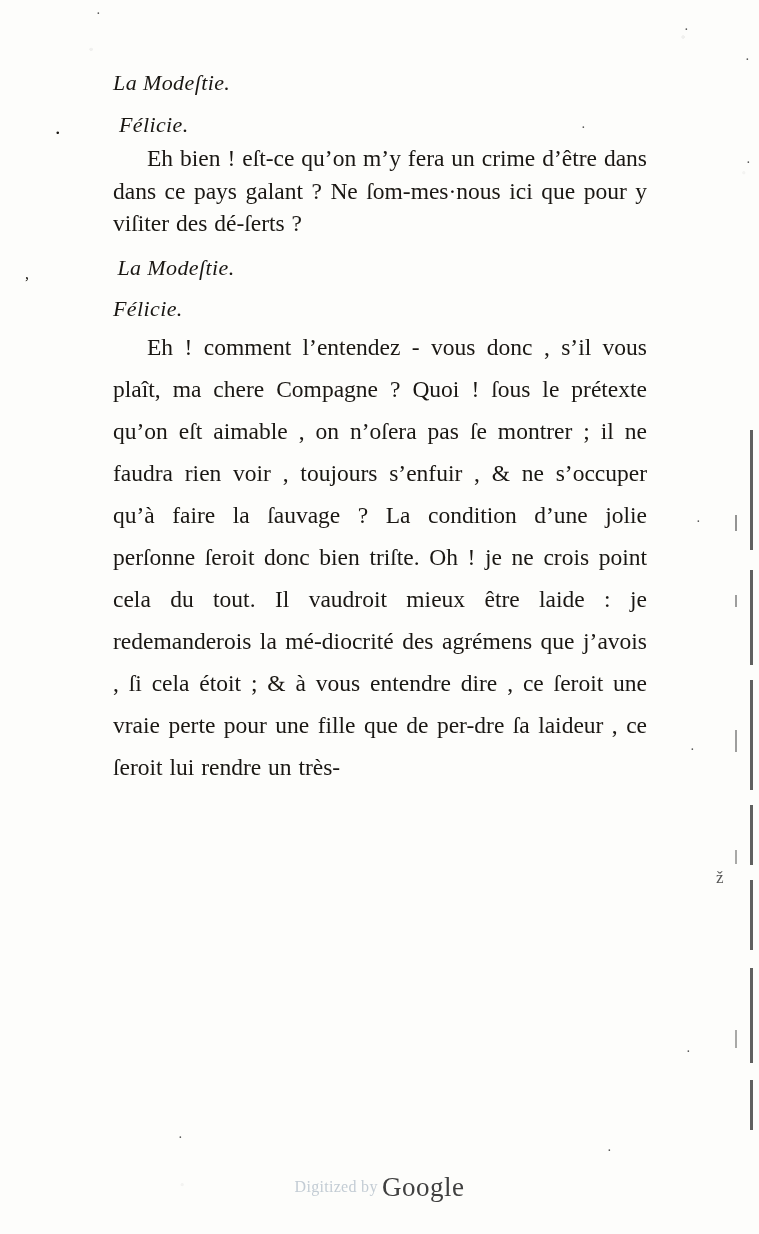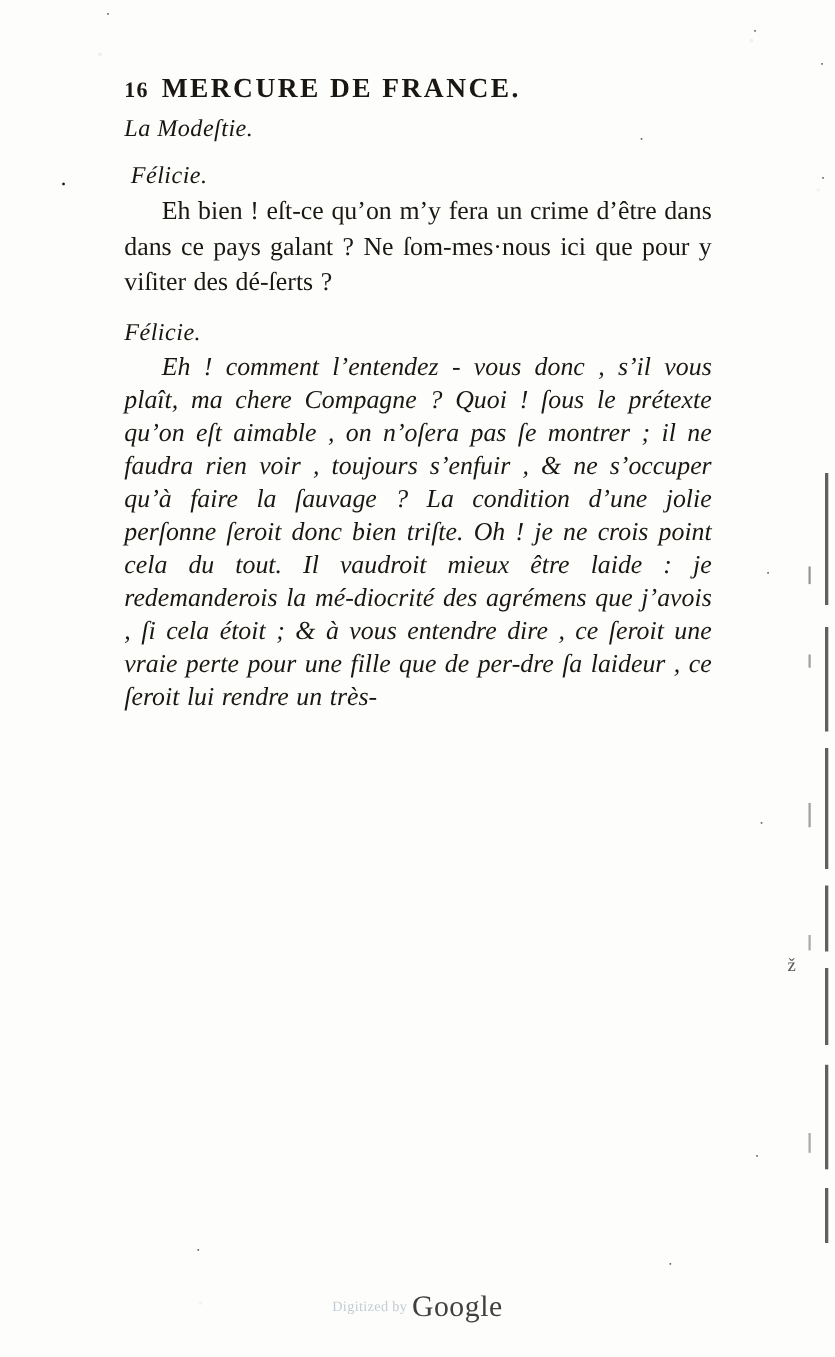--- a/index.html
+++ b/index.html
@@ -92,22 +92,21 @@
     margin: 0;
     font-size: 23.5px;
     line-height: 32.6px;
     text-align: justify;
     text-indent: 34px;
     word-spacing: 1px;
     hyphens: manual;
   }
 
   p.para.tight {
-    line-height: 30px;
-    font-style: italic;
+    line-height: 42px;
   }
 
   .stray-mark {
     position: absolute;
     color: #2b2b2b;
     font-size: 14px;
     opacity: 0.8;
   }
 
   .footer-credit {
@@ -121,21 +120,21 @@
     letter-spacing: 0.5px;
     font-family: "Liberation Serif", serif;
   }
   .footer-credit .g {
     font-size: 27px;
     letter-spacing: 0.5px;
     vertical-align: -4px;
     color: #404040;
   }
   .footer-credit .small {
-    font-size: 13px;
+    font-size: 16px;
     color: #c3ccd4;
     letter-spacing: 0.3px;
   }
 </style>
 </head>
 <body>
 
 <div class="page">
 
   <div class="scan-noise"></div>
@@ -162,31 +161,31 @@
   <span class="stray-mark" style="left:746px; top:155px;">·</span>
   <span class="stray-mark" style="left:696px; top:514px;">·</span>
   <span class="stray-mark" style="left:690px; top:742px;">·</span>
   <span class="stray-mark" style="left:716px; top:868px; font-size:17px;">ž</span>
   <span class="stray-mark" style="left:686px; top:1044px;">·</span>
   <span class="stray-mark" style="left:178px; top:1130px;">·</span>
   <span class="stray-mark" style="left:607px; top:1143px;">·</span>
 
   <div class="text-block">
 
-    <h1 class="running-head">
-      <span class="folio">16</span><span class="title-caps">MERCURE DE FRANCE.</span>
-    </h1>
 
     <div class="speaker sp-1">La Modeſtie.</div>
 
     <div class="speaker sp-2">
       <span style="position:relative; left:-58px; top:2px; font-style:normal;">.</span><span>Félicie.</span>
     </div>
     <p class="para">Eh bien ! eſt-ce qu’on m’y fera un crime d’être dans dans ce pays galant ? Ne ſom-mes·nous ici que pour y viſiter des dé-ſerts ?</p>
 
+    <div class="speaker sp-3">
+      <span style="position:relative; left:-88px; top:4px; font-style:normal; font-size:16px;">,</span><span>La Modeſtie.</span>
+    </div>
 
     <div class="speaker sp-4">Félicie.</div>
     <p class="para tight">Eh ! comment l’entendez - vous donc , s’il vous plaît, ma chere Compagne ? Quoi ! ſous le prétexte qu’on eſt aimable , on n’oſera pas ſe montrer ; il ne faudra rien voir , toujours s’enfuir , &amp; ne s’occuper qu’à faire la ſauvage ? La condition d’une jolie perſonne ſeroit donc bien triſte. Oh ! je ne crois point cela du tout. Il vaudroit mieux être laide : je redemanderois la mé-diocrité des agrémens que j’avois , ſi cela étoit ; &amp; à vous entendre dire , ce ſeroit une vraie perte pour une fille que de per-dre ſa laideur , ce ſeroit lui rendre un très-</p>
 
   </div>
 
   <div class="footer-credit">
     <span class="small">Digitized by</span>
     <span class="g">Google</span>
   </div>

